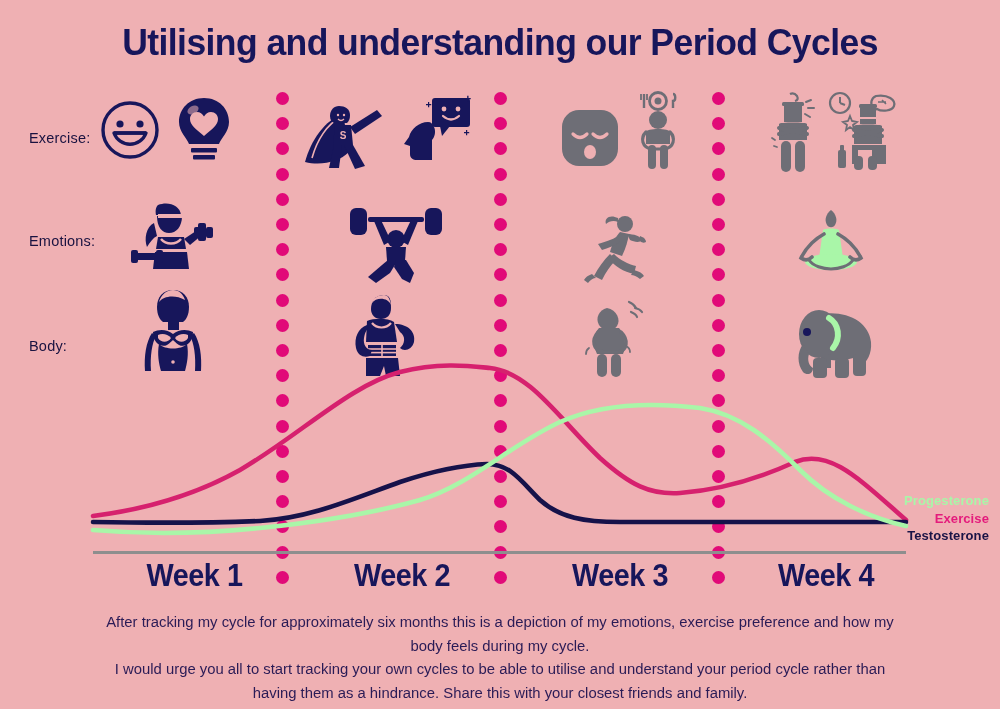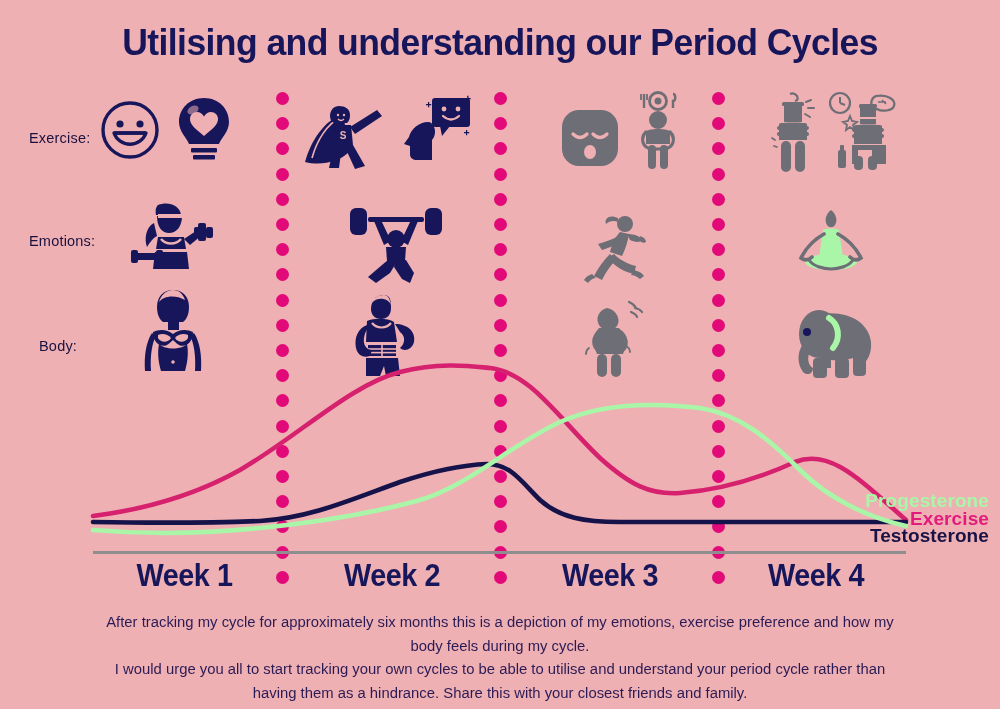--- a/index.html
+++ b/index.html
@@ -29,21 +29,21 @@
   .row-label{
     position:absolute;
     color:#191240;
     font-size:14.5px;
     font-family:"Liberation Sans", sans-serif;
     letter-spacing:0.2px;
     white-space:nowrap;
   }
   .lbl-emotions{left:29px;top:130px;}
   .lbl-exercise{left:29px;top:233px;}
-  .lbl-body{left:29px;top:338px;margin-left:10px;}
+  .lbl-body{left:29px;top:338px;}
 
   
   .divider{
     position:absolute;
     width:13px;
     top:92px;height:510px;
   }
   .divider .dot{
     position:absolute;left:0;
     width:13px;height:13px;border-radius:50%;
@@ -65,30 +65,30 @@
   .baseline{
     position:absolute;left:93px;top:551px;width:813px;height:3px;
     background:#8E8E8E;
   }
 
   
   .legend{
     position:absolute;right:11px;top:492px;
     text-align:right;
     font-family:"Liberation Sans", sans-serif;
-    font-weight:bold;font-size:19px;
+    font-weight:bold;font-size:13px;
     line-height:17.5px;
     letter-spacing:0.1px;
   }
   .lg-prog{color:#A9F6A8;}
   .lg-oest{color:#E41B7C;}
   .lg-test{color:#191346;}
 
   
-  .weeks{position:absolute;left:0;top:558px;width:878px;height:40px;}
+  .weeks{position:absolute;left:10px;top:558px;width:878px;height:40px;}
   .week{
     position:absolute;top:0;
     font-family:"Liberation Sans", sans-serif;
     font-weight:bold;font-size:31px;
     color:#17165B;
     text-align:center;
     transform:scaleX(0.93);
     letter-spacing:-0.5px;
   }
   .wk1{left:93px;width:183px;}

